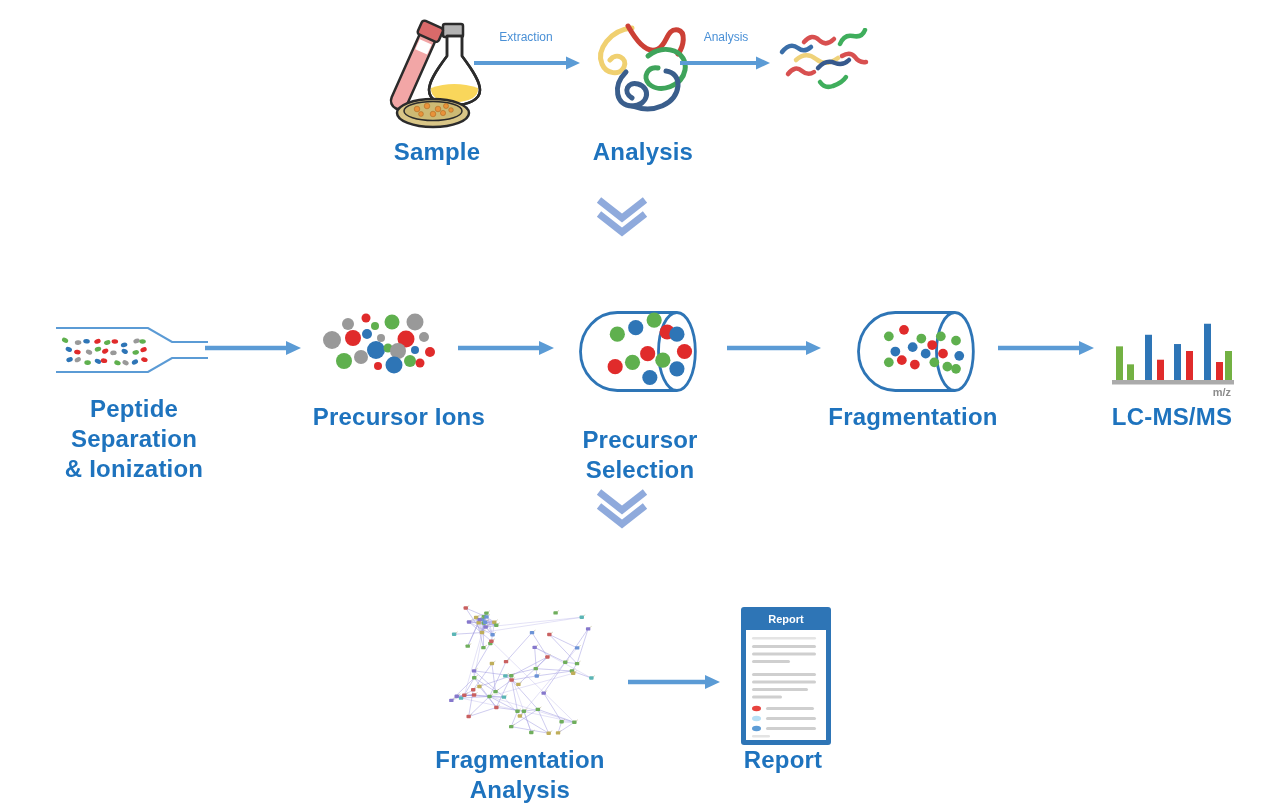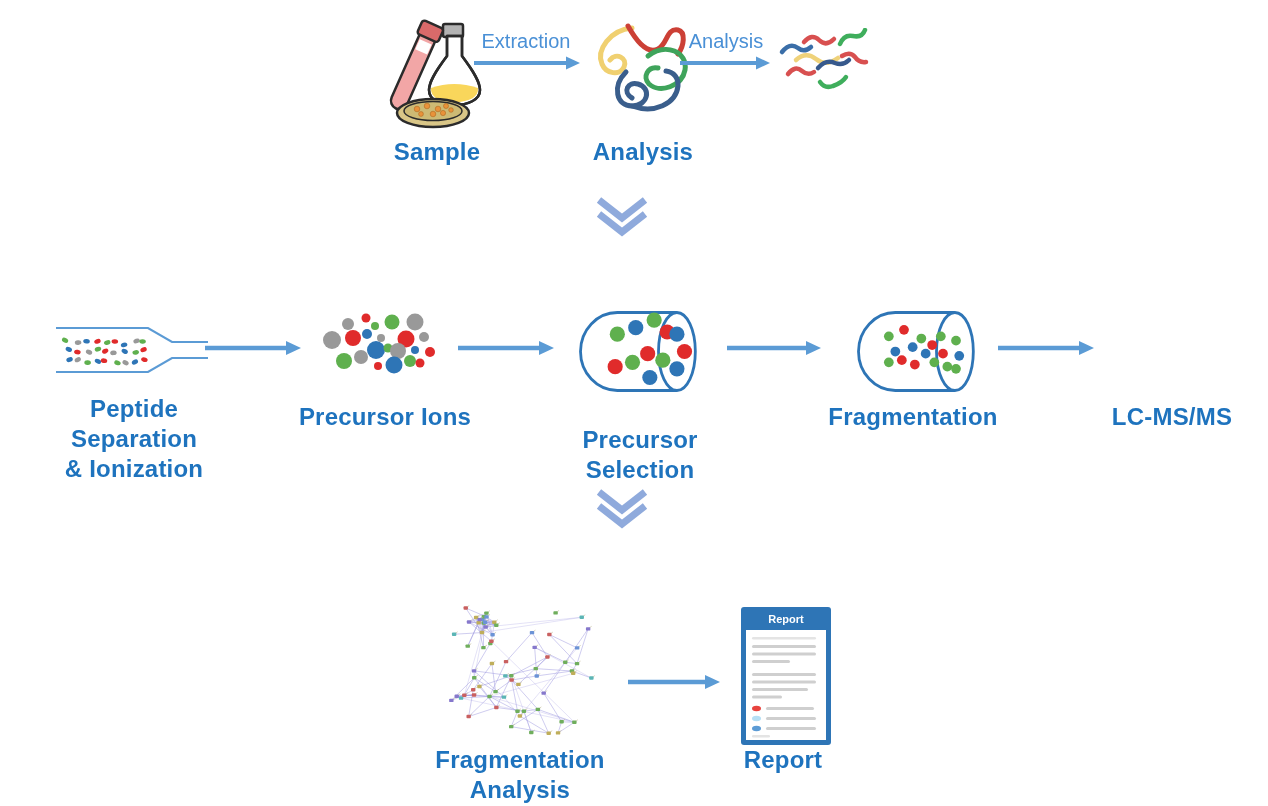--- a/index.html
+++ b/index.html
@@ -1,21 +1,21 @@
 <!DOCTYPE html>
 <html><head>
 <meta charset="utf-8">
 <style>
   html,body{margin:0;padding:0;background:#ffffff;}
   .canvas{position:relative;width:1268px;height:806px;background:#ffffff;
           font-family:"Liberation Sans",sans-serif;overflow:hidden;}
   .abs{position:absolute;}
   .step-label{position:absolute;color:#1E73BE;font-weight:700;font-size:24px;
               text-align:center;line-height:1.25;letter-spacing:.2px;}
-  .arrow-label{position:absolute;color:#4A90D6;font-weight:400;font-size:20px;
+  .arrow-label{position:absolute;color:#4A90D6;font-weight:400;font-size:12px;
                text-align:center;}
   svg{display:block;}
 </style>
 </head>
 <body>
 
 <div class="canvas">
 
   <div class="abs" style="left:383px;top:14px;">
     <svg width="108" height="120" viewBox="0 0 108 120">
@@ -162,21 +162,21 @@
           <circle cx="112" cy="42" r="5" fill="#E02B2B"></circle>
           <circle cx="26" cy="51" r="8" fill="#5FB04E"></circle>
           <circle cx="43" cy="47" r="7" fill="#999999"></circle>
           <circle cx="60" cy="56" r="4" fill="#E02B2B"></circle>
           <circle cx="76" cy="55" r="8.5" fill="#2E75B6"></circle>
           <circle cx="92" cy="51" r="6" fill="#5FB04E"></circle>
           <circle cx="102" cy="53" r="4.5" fill="#E02B2B"></circle>
         </g>
       </svg>
   </div>
-  <div class="step-label" style="left:285px;top:402px;width:200px;">Precursor Ions</div>
+  <div class="step-label" style="left:285px;top:402px;width:200px;text-align:right;">Precursor Ions</div>
 
   <div class="abs" style="left:458px;top:339px;">
     <svg width="96" height="18" viewBox="0 0 96 18">
       <line x1="0" y1="9" x2="81" y2="9" stroke="#5B9BD5" stroke-width="4.5"></line>
       <polygon points="81,2 96,9 81,16" fill="#5B9BD5"></polygon>
     </svg>
   </div>
 
   <div class="abs" style="left:574px;top:306px;">
     <svg width="130" height="91" viewBox="0 0 120 84">
@@ -234,20 +234,37 @@
   </div>
   <div class="step-label" style="left:813px;top:402px;width:200px;">Fragmentation</div>
 
   <div class="abs" style="left:998px;top:339px;">
     <svg width="96" height="18" viewBox="0 0 96 18">
       <line x1="0" y1="9" x2="81" y2="9" stroke="#5B9BD5" stroke-width="4.5"></line>
       <polygon points="81,2 96,9 81,16" fill="#5B9BD5"></polygon>
     </svg>
   </div>
 
+  <div class="abs" style="left:1112px;top:316px;">
+    <svg id="ms-svg" width="122" height="84" viewBox="0 0 122 84">
+      <rect x="0" y="64" width="122" height="4.5" fill="#ABABAB"></rect>
+      <g id="ms-bars">
+          <rect x="4" y="30.36" width="7" height="33.64" fill="#73B143"></rect>
+          <rect x="15" y="48.34" width="7" height="15.66" fill="#73B143"></rect>
+          <rect x="33" y="18.759999999999998" width="7" height="45.24" fill="#2E75B6"></rect>
+          <rect x="45" y="43.7" width="7" height="20.299999999999997" fill="#E02B2B"></rect>
+          <rect x="62" y="28.04" width="7" height="35.96" fill="#2E75B6"></rect>
+          <rect x="74" y="35" width="7" height="29" fill="#E02B2B"></rect>
+          <rect x="92" y="7.740000000000002" width="7" height="56.26" fill="#2E75B6"></rect>
+          <rect x="104" y="46.019999999999996" width="7" height="17.98" fill="#E02B2B"></rect>
+          <rect x="113" y="35" width="7" height="29" fill="#73B143"></rect>
+        </g>
+      <text x="119" y="80" text-anchor="end" font-size="11" font-weight="700" fill="#8C8C8C">m/z</text>
+    </svg>
+  </div>
   <div class="step-label" style="left:1072px;top:402px;width:200px;">LC-MS/MS</div>
 
   <div class="abs" style="left:596px;top:489px;">
     <svg width="52" height="42" viewBox="0 0 52 42" fill="none">
       <polyline points="3,3 26,21 49,3" stroke="#8FAADC" stroke-width="7"></polyline>
       <polyline points="3,17 26,35 49,17" stroke="#8FAADC" stroke-width="7"></polyline>
     </svg>
   </div>
 
   <div class="abs" style="left:438px;top:590px;">

